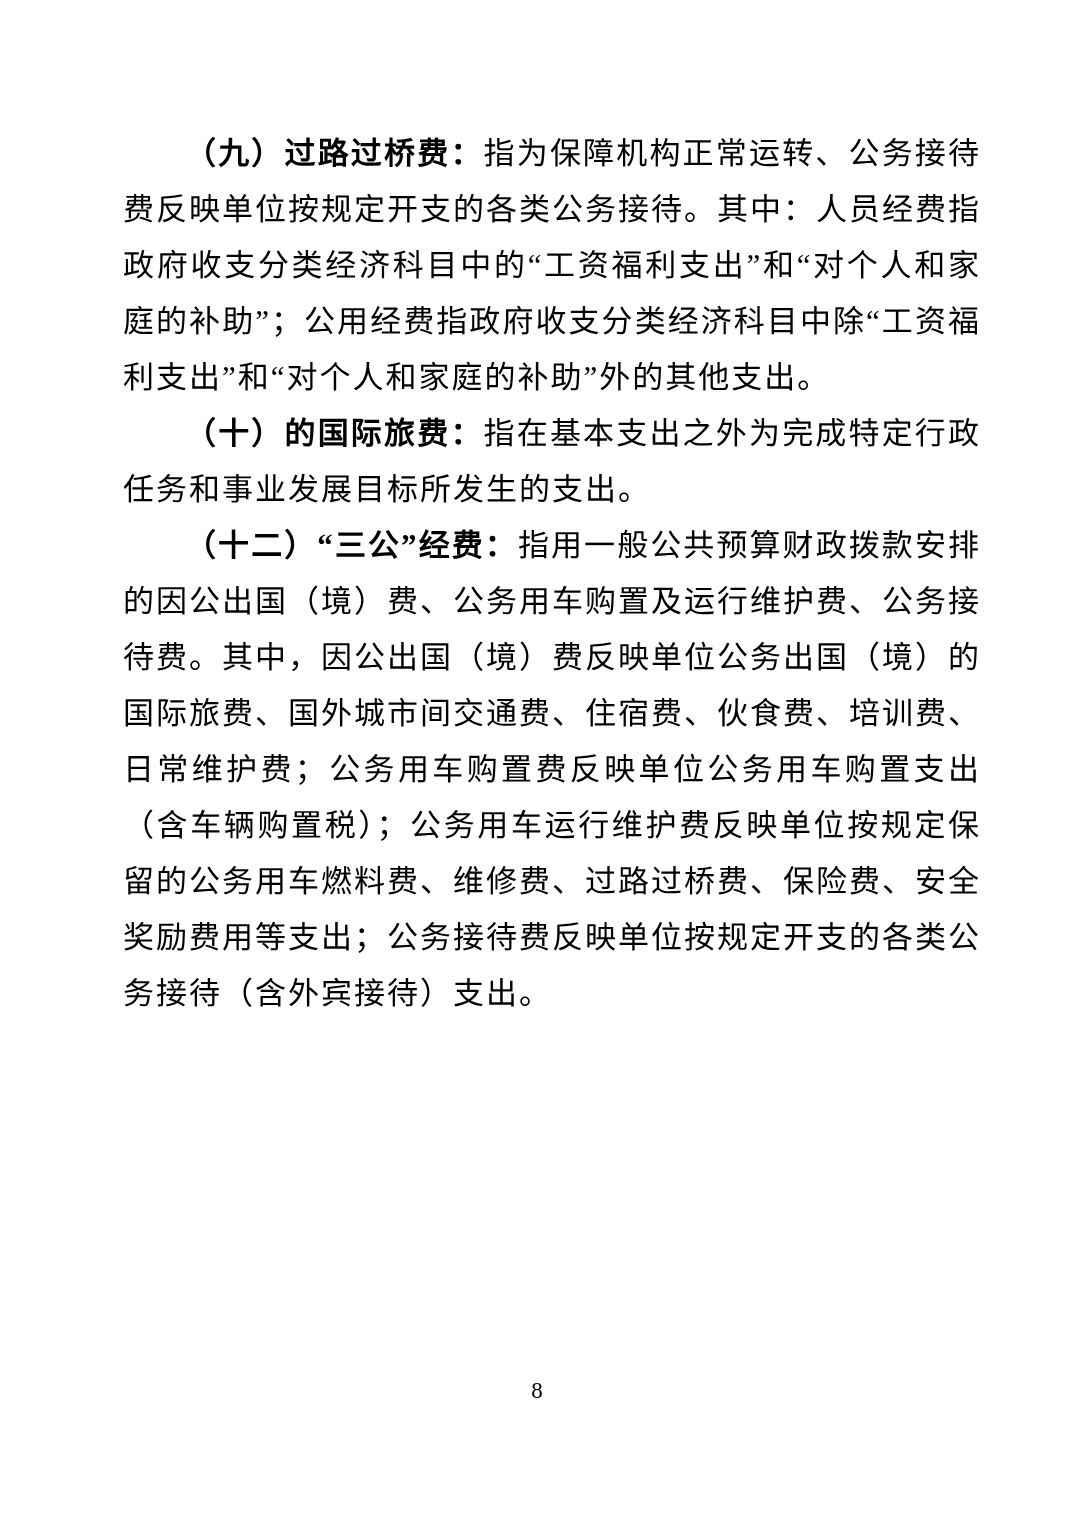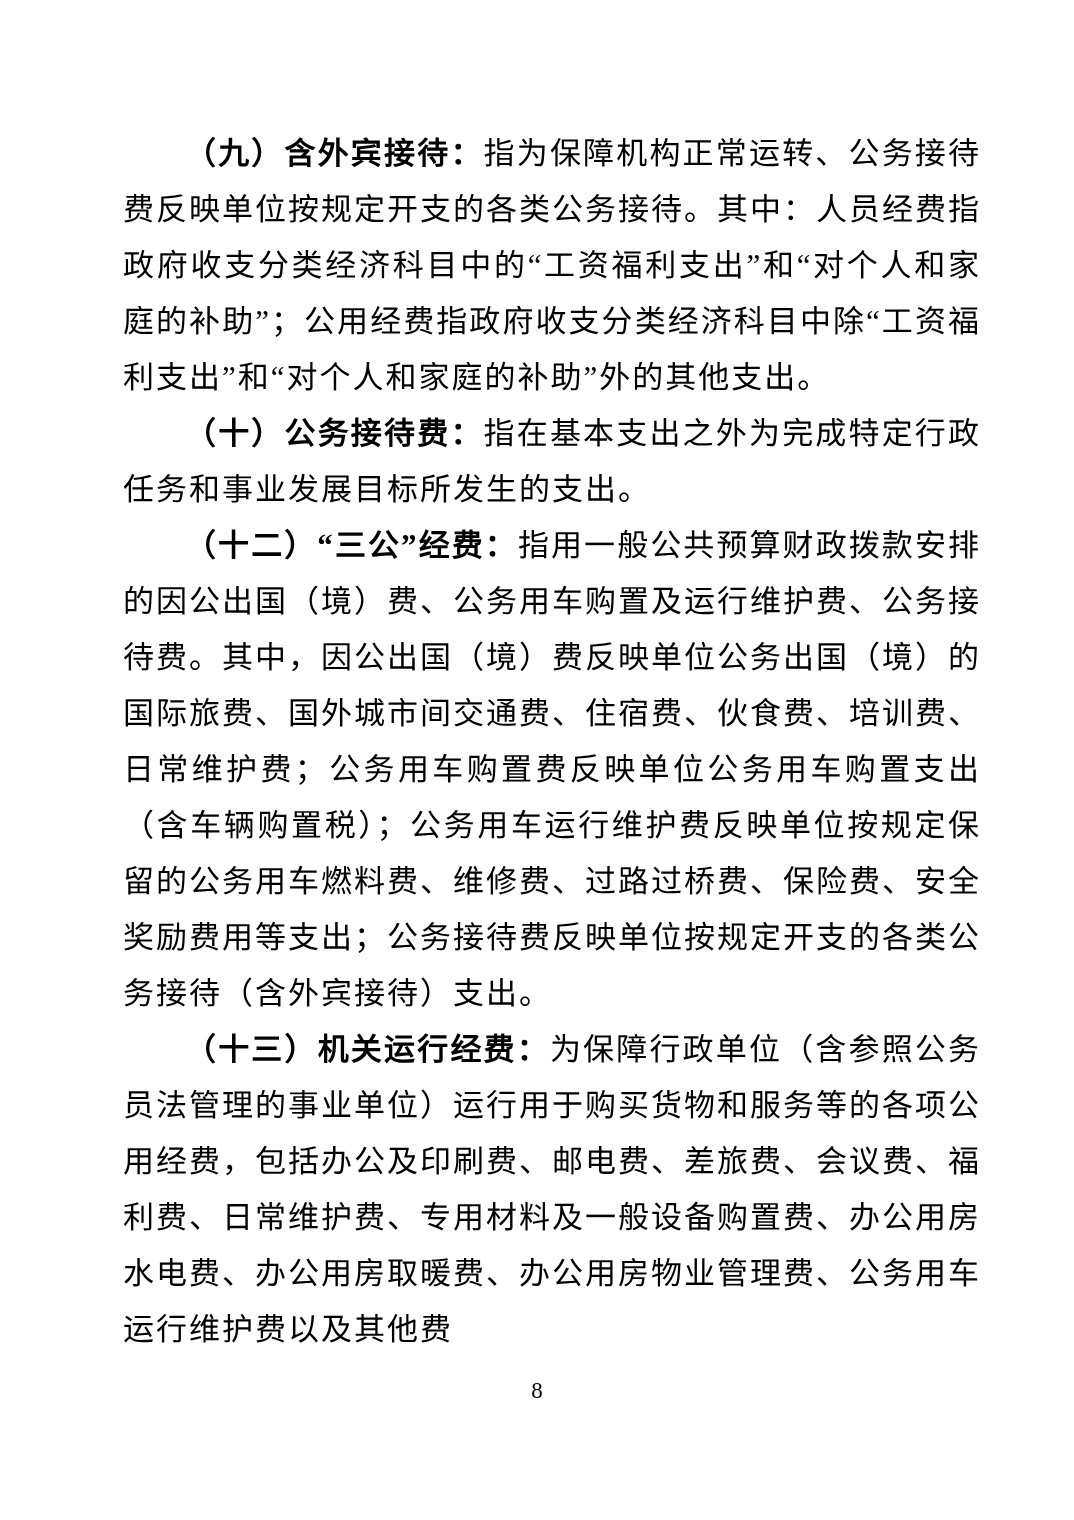--- a/index.html
+++ b/index.html
@@ -46,25 +46,24 @@
     letter-spacing: 0;
     color: #000000;
   }
 </style>
 </head>
 <body>
 
 <div class="page">
   <div class="content">
 
-    <p class="para"><span class="term-heading">（九）含外宾接待：</span><span>指为保障机构正常运转、公务接待费反映单位按规定开支的各类公务接待。其中：人员经费指政府收支分类经济科目中的“工资福利支出”和“对个人和家庭的补助”；公用经费指政府收支分类经济科目中除“工资福利支出”和“对个人和家庭的补助”外的其他支出。</span></p>
+    <p class="para"><span class="term-heading">（九）过路过桥费：</span><span>指为保障机构正常运转、公务接待费反映单位按规定开支的各类公务接待。其中：人员经费指政府收支分类经济科目中的“工资福利支出”和“对个人和家庭的补助”；公用经费指政府收支分类经济科目中除“工资福利支出”和“对个人和家庭的补助”外的其他支出。</span></p>
 
-    <p class="para"><span class="term-heading">（十）公务接待费：</span><span>指在基本支出之外为完成特定行政任务和事业发展目标所发生的支出。</span></p>
+    <p class="para"><span class="term-heading">（十）的国际旅费：</span><span>指在基本支出之外为完成特定行政任务和事业发展目标所发生的支出。</span></p>
 
 
     <p class="para"><span class="term-heading">（十二）“三公”经费：</span><span>指用一般公共预算财政拨款安排的因公出国（境）费、公务用车购置及运行维护费、公务接待费。其中，因公出国（境）费反映单位公务出国（境）的国际旅费、国外城市间交通费、住宿费、伙食费、培训费、日常维护费；公务用车购置费反映单位公务用车购置支出（含车辆购置税）；公务用车运行维护费反映单位按规定保留的公务用车燃料费、维修费、过路过桥费、保险费、安全奖励费用等支出；公务接待费反映单位按规定开支的各类公务接待（含外宾接待）支出。</span></p>
 
-    <p class="para"><span class="term-heading">（十三）机关运行经费：</span><span>为保障行政单位（含参照公务员法管理的事业单位）运行用于购买货物和服务等的各项公用经费，包括办公及印刷费、邮电费、差旅费、会议费、福利费、日常维护费、专用材料及一般设备购置费、办公用房水电费、办公用房取暖费、办公用房物业管理费、公务用车运行维护费以及其他费</span></p>
 
   </div>
 
   <div class="page-number">8</div>
 </div>
 
 </body></html>

